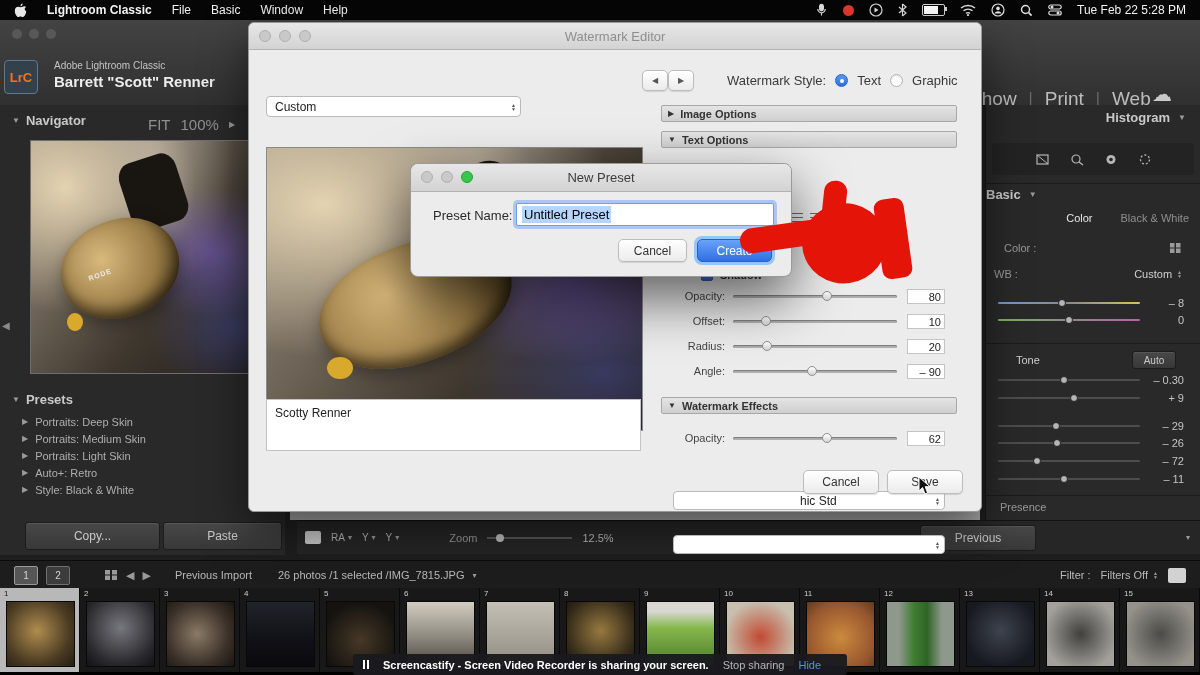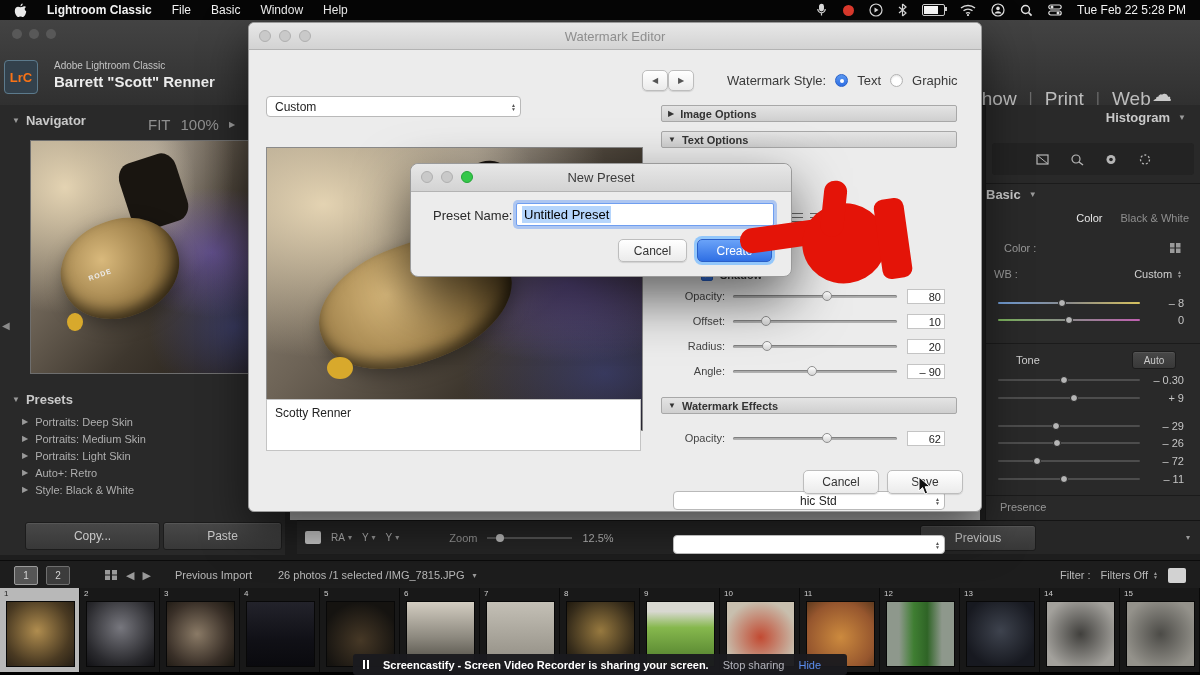--- a/index.html
+++ b/index.html
@@ -317,21 +317,21 @@
       <svg width="14" height="13" viewBox="0 0 14 13">
           <circle cx="7" cy="6.5" r="4.5" stroke="#b5b5b5" fill="none" stroke-width="1.3" stroke-dasharray="2 2"></circle>
         </svg>
     </span>
   </div>
   <div class="rp-sep" style="top:78px"></div>
   <div class="ab flex" style="left:0;top:82px;width:200px;gap:8px">
     <span class="phead">Basic</span>
     <span class="tri">▼</span>
   </div>
-  <div class="ab flex" style="left:0;top:107px;width:203px;justify-content:flex-end;gap:18px;font-size:11px">
+  <div class="ab flex" style="left:0;top:107px;width:203px;justify-content:flex-end;gap:28px;font-size:11px">
     <span style="color:#e6e6e6">Color</span>
     <span style="color:#8f8f8f">Black &amp; White</span>
   </div>
   <div class="ab flex" style="left:18px;top:137px;width:178px;font-size:11px;color:#9a9a9a;justify-content:space-between">
     <span>Color :</span>
     <span class="tool-ic">
       <svg width="13" height="12" viewBox="0 0 13 12">
           <g fill="#9a9a9a">
             <rect x="1" y="1" width="4.5" height="4.5"></rect>
             <rect x="7" y="1" width="4.5" height="4.5"></rect>

